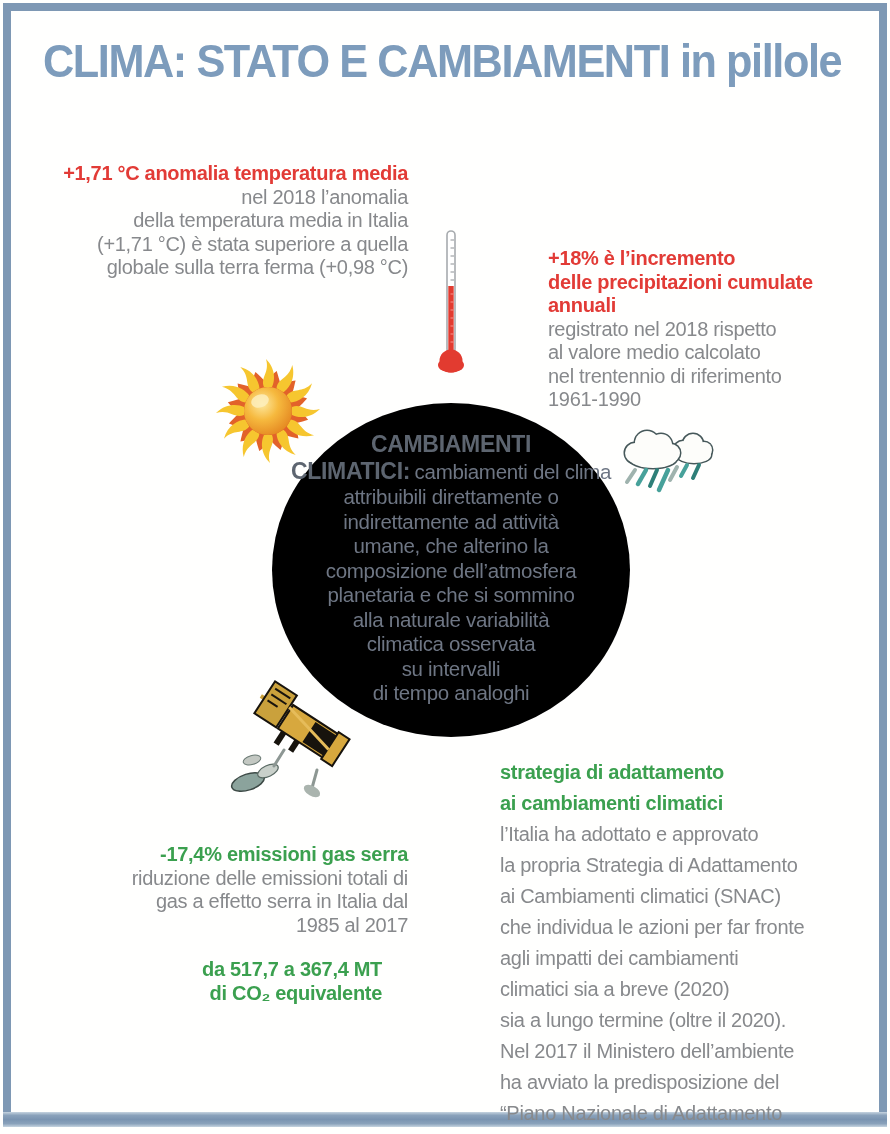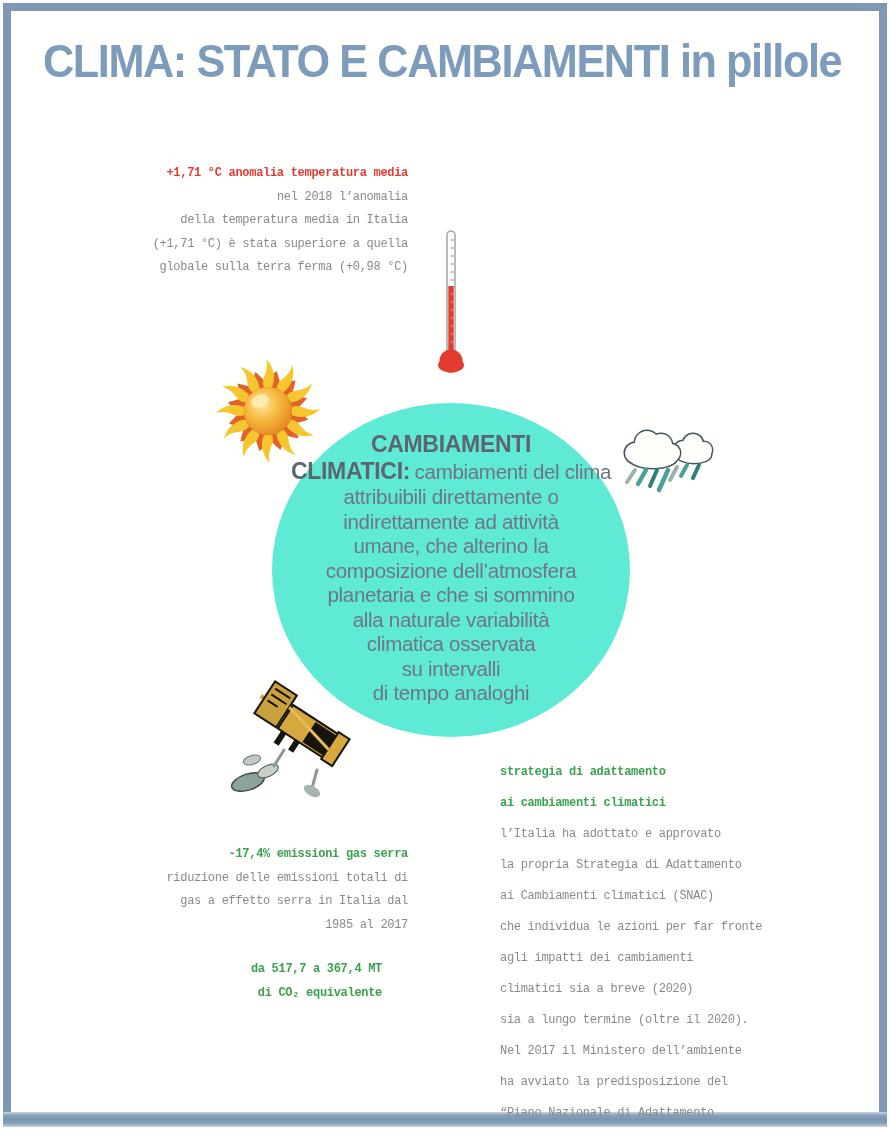--- a/index.html
+++ b/index.html
@@ -15,36 +15,36 @@
   .bottom-bar {
     position:absolute; left:3px; right:3px; bottom:7px; height:15px;
     background:linear-gradient(to bottom,#c6d4e0 0%, #8aa2bb 22%, #7a94b1 50%, #8aa2bb 78%, #c6d4e0 100%);
   }
   .page-title {
     position:absolute; left:43px; top:34px;
     font-size:46px; font-weight:bold; letter-spacing:-1.5px;
     color:#7d9cbc; transform:scaleX(0.94); transform-origin:left top;
     white-space:nowrap;
   }
-  .blk { position:absolute; font-size:12px; line-height:23.5px; color:#87898c; letter-spacing:-0.3px;font-family:Liberation Mono, monospace; }
+  .blk { position:absolute; font-size:20px; line-height:23.5px; color:#87898c; letter-spacing:-0.3px; }
   .blk .head { font-weight:bold; white-space:pre-line; display:block; }
   .blk .body { white-space:pre-line; display:block; }
   .head.red   { color:#e23b36; }
   .head.green { color:#3ba04f; }
   .align-r { text-align:right; }
 
   .blk-temperature   { left:30px;  top:162px; width:378px; }
   .blk-precipitation { left:548px; top:247px; width:330px; }
   .blk-emissions     { left:30px;  top:843px; width:378px; }
   .blk-co2           { left:30px;  top:958px; width:352px; }
   .blk-strategy      { left:500px; top:757px; width:360px; line-height:31px; }
 
   .circle {
     position:absolute; left:272px; top:403px; width:358px; height:334px;
-    background:#5eead4; border-radius:50%;
+    background:#000000; border-radius:50%;
     text-align:center; box-sizing:border-box; padding-top:28px;
   }
   .circle .head {
     font-weight:bold; font-size:23px; line-height:27px; color:#5d6570;
     white-space:pre-line; letter-spacing:-0.3px;
   }
   .circle .body {
     margin-top:5px; font-size:20.5px; line-height:24.5px; color:#6e7684;
     white-space:pre-line; letter-spacing:-0.3px;
   }
@@ -91,20 +91,29 @@
           <line x1="14.5" y1="90" x2="17.7" y2="90"></line>
         <line x1="14.5" y1="98" x2="17.7" y2="98"></line>
           <line x1="14.5" y1="106" x2="17.7" y2="106"></line>
         <line x1="14.5" y1="114" x2="17.7" y2="114"></line>
       </g>
       <circle cx="15" cy="133" r="11.5" fill="#e23b30"></circle>
       <ellipse cx="15" cy="137" rx="13" ry="7.5" fill="#e23b30"></ellipse>
     </svg>
   </div>
 
+  <div class="blk blk-precipitation">
+    <span class="head red">+18% è l’incremento
+delle precipitazioni cumulate
+annuali</span>
+    <span class="body">registrato nel 2018 rispetto
+al valore medio calcolato
+nel trentennio di riferimento
+1961-1990</span>
+  </div>
 
   <div class="icon icon-sun">
     <svg width="116" height="116" viewBox="-58 -58 116 116" aria-hidden="true">
       <defs>
         <radialGradient id="sunGrad" cx="38%" cy="35%" r="75%">
           <stop offset="0%" stop-color="#fde9a0"></stop>
           <stop offset="45%" stop-color="#f6b93e"></stop>
           <stop offset="100%" stop-color="#e2811d"></stop>
         </radialGradient>
         <path id="rayY" d="M-4,-24 C-8,-34 2,-38 -2,-52 C8,-42 7,-30 4,-24 Z"></path>

